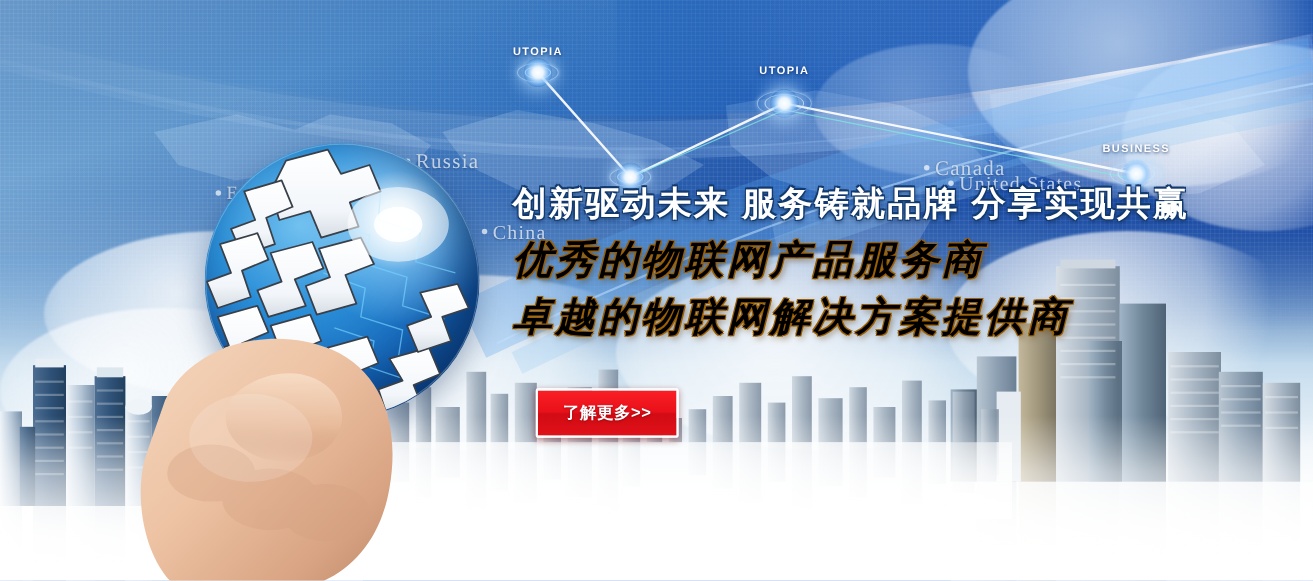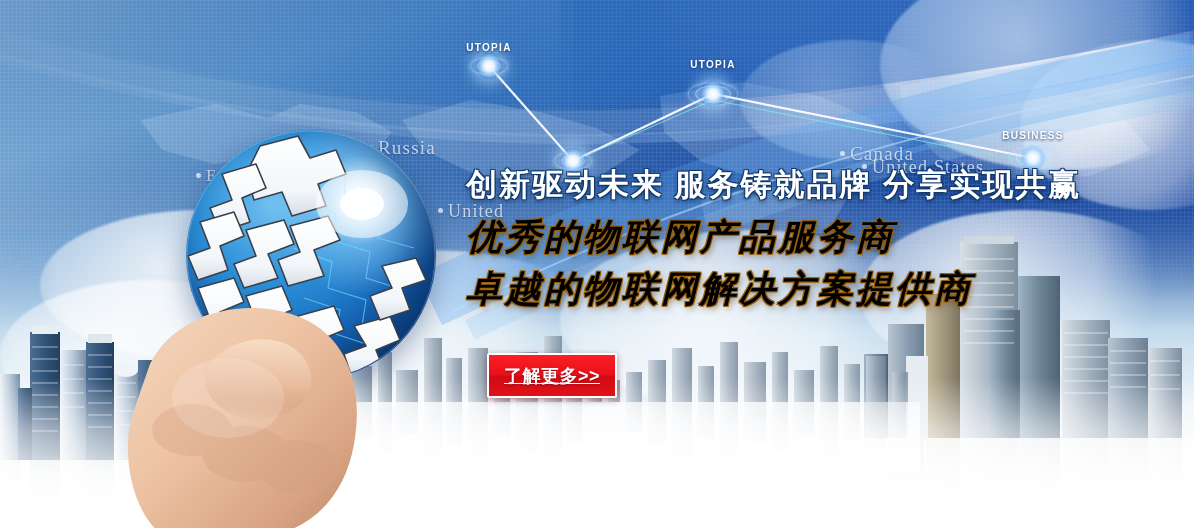--- a/index.html
+++ b/index.html
@@ -146,24 +146,23 @@
     position:absolute;left:487px;top:353px;
     width:126px;height:41px;
     border:2px solid #ffffff;
     border-radius:2px;
     background:linear-gradient(180deg,#fb1f25 0%,#e8101a 48%,#d20b14 52%,#e01119 100%);
     box-shadow:0 2px 6px rgba(120,10,15,.45);
     display:flex;align-items:center;justify-content:center;
     cursor:pointer;
   }
   .cta-label{
-    color:#ffffff;font-size:18px;font-weight:bold;letter-spacing:.5px;
+    color:#ffffff;font-size:15px;font-weight:bold;letter-spacing:.5px;
     font-family:"Liberation Sans",sans-serif;
     text-shadow:0 1px 2px rgba(120,8,12,.7);
-    text-decoration:underline;
   }
 </style>
 </head>
 <body>
 
 <div class="banner">
 
   <div class="sky-base"></div>
   <div class="topleft-light"></div>
   <div class="deep-blue"></div>
@@ -213,21 +212,21 @@
     <path d="M470 330 C 676 228, 900 146, 1194 96" fill="none" stroke="#8fc8f5" stroke-width="22" opacity="0.25"></path>
   </svg>
 
   <div class="map-label" style="left:196px;top:147px;font-size:17px;">
     <span class="dot"></span><span>Europe</span>
   </div>
   <div class="map-label" style="left:368px;top:118px;font-size:19px;">
     <span class="dot"></span><span>Russia</span>
   </div>
   <div class="map-label" style="left:438px;top:182px;font-size:18px;">
-    <span class="dot"></span><span>United</span>
+    <span class="dot"></span><span>China</span>
   </div>
   <div class="map-label" style="left:840px;top:124px;font-size:19px;">
     <span class="dot"></span><span>Canada</span>
   </div>
   <div class="map-label" style="left:862px;top:138px;font-size:18px;">
     <span class="dot"></span><span>United  States</span>
   </div>
 
   <svg class="netlines" viewBox="0 0 1194 330" preserveAspectRatio="none">
     <polyline points="489,66 573,161 713,94 1033,158" fill="none" stroke="#ffffff" stroke-width="2.2" opacity="0.92"></polyline>

